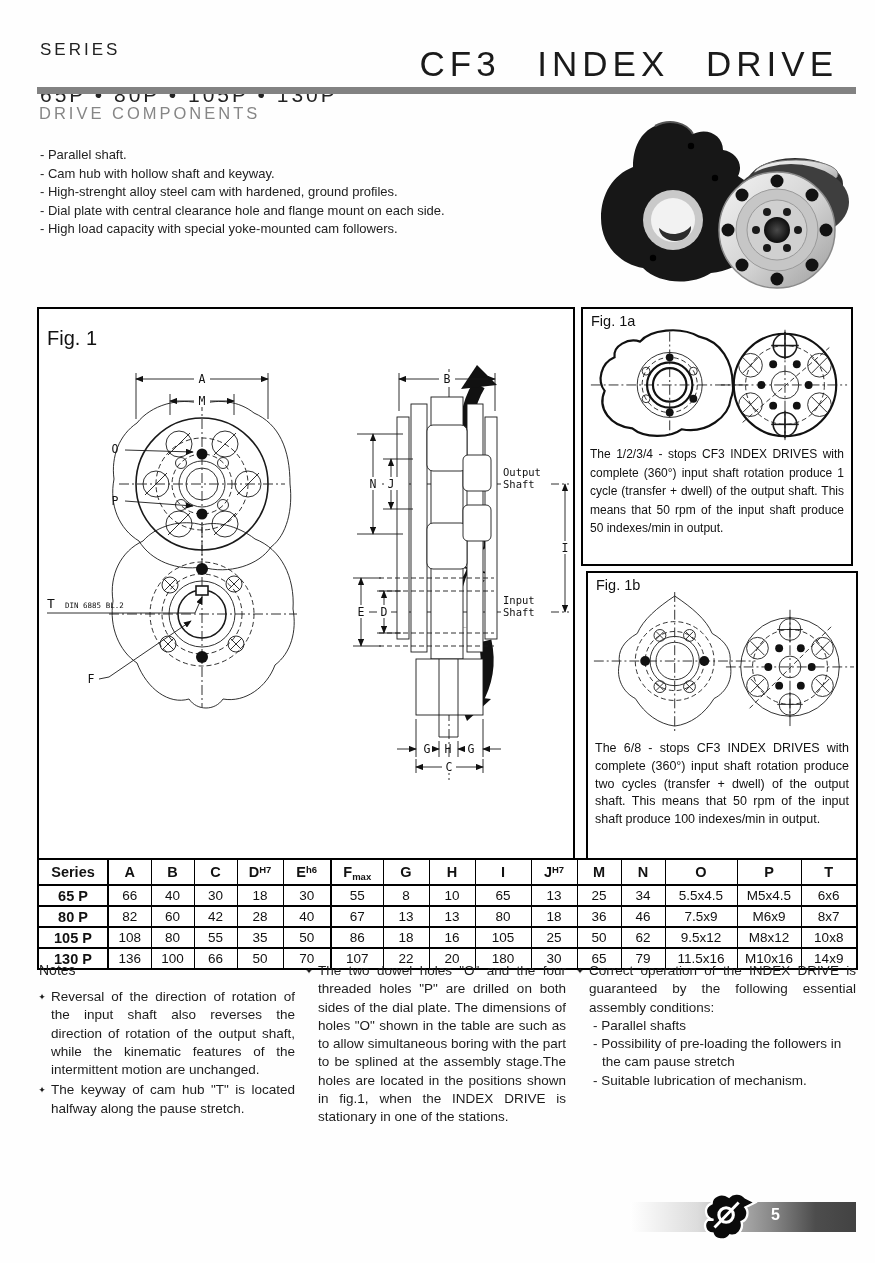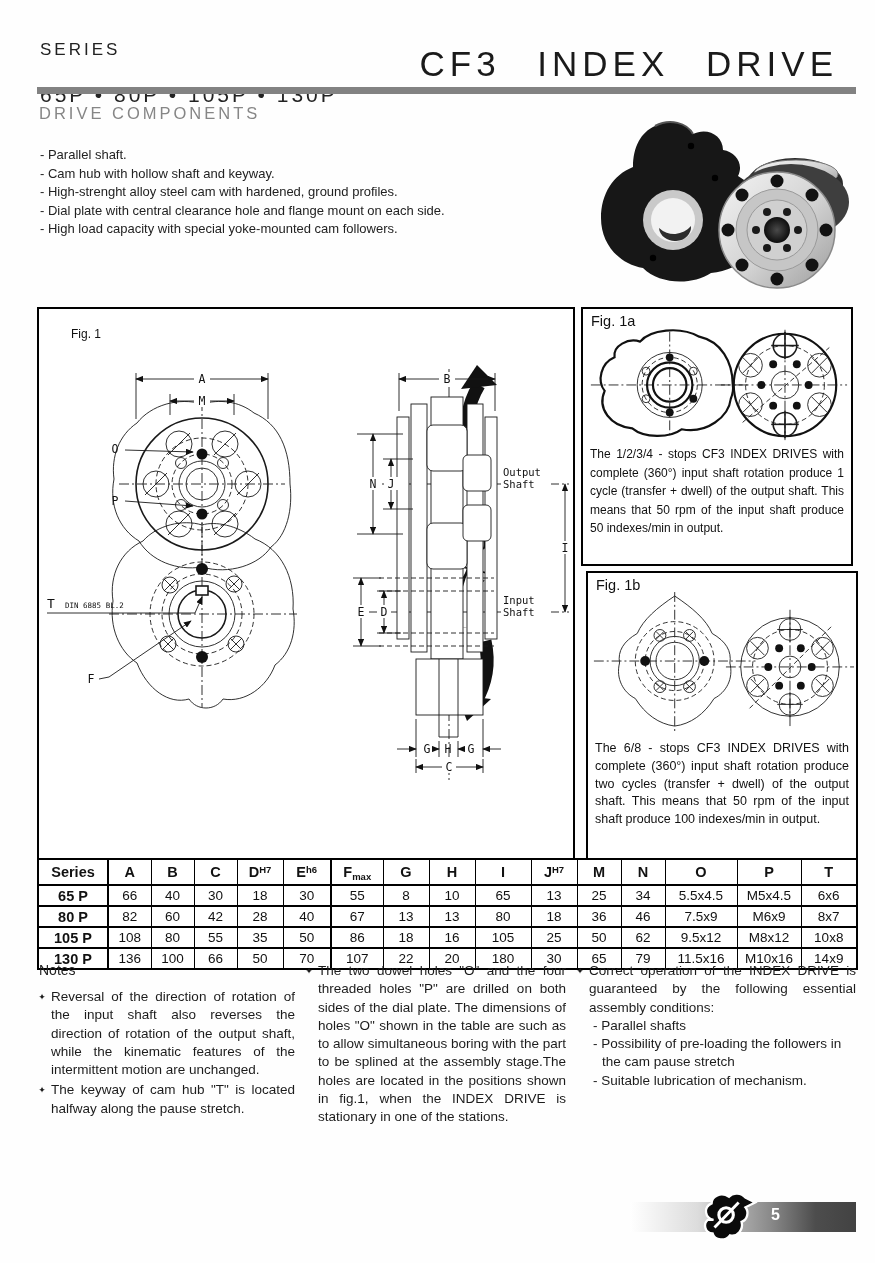--- a/index.html
+++ b/index.html
@@ -15,21 +15,21 @@
   .section-heading{left:39px;top:104px;font-size:16.5px;font-weight:normal;letter-spacing:3px;color:#868686;}
 
   .features{left:40px;top:146px;width:540px;font-size:13px;line-height:18.5px;color:#222;}
 
   
   .figbox{border:2px solid #000;background:#fff;margin-top:12px;}
   #fig1-box{left:37px;top:295px;width:534px;height:554px;}
   #fig1a-box{left:581px;top:295px;width:268px;height:255px;}
   #fig1b-box{left:586px;top:559px;width:268px;height:290px;}
   .fig-label{position:absolute;left:8px;top:4px;font-size:14.5px;color:#111;}
-  #fig1-box .fig-label{left:32px;top:18px;font-size:12px;}
+  #fig1-box .fig-label{left:8px;top:18px;font-size:20px;}
   .fig-caption{position:absolute;left:7px;right:7px;text-align:justify;color:#111;}
   #fig1a-box .fig-caption{top:136px;font-size:12px;line-height:18.6px;}
   #fig1b-box .fig-caption{top:167px;font-size:12.5px;line-height:17.8px;}
 
   
   svg .thin{stroke:#1a1a1a;stroke-width:0.9;fill:none;}
   svg .med{stroke:#1a1a1a;stroke-width:1.6;fill:none;}
   svg .thick{stroke:#111;stroke-width:2.2;fill:none;}
   svg .dash{stroke-dasharray:5 3;}
   svg .dashdot{stroke-dasharray:10 3 2 3;}

